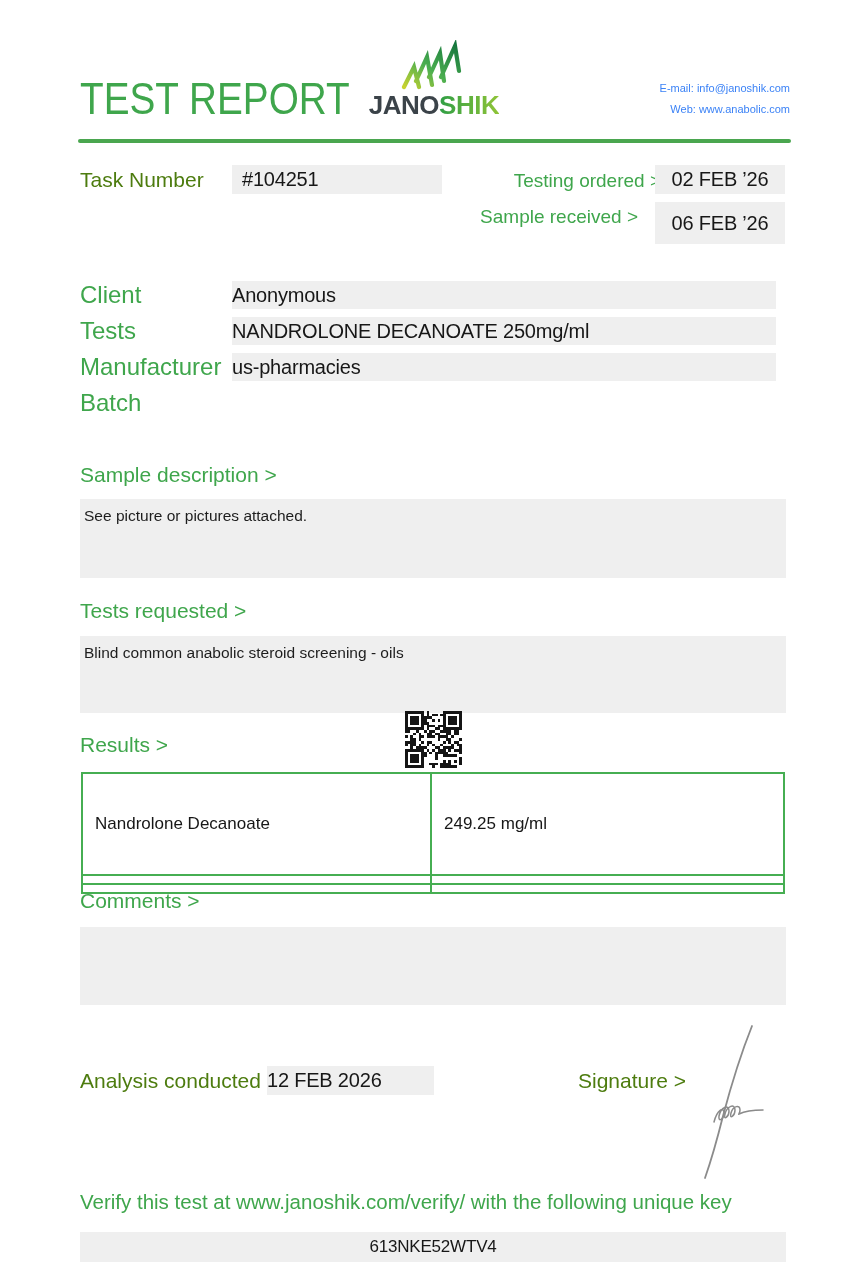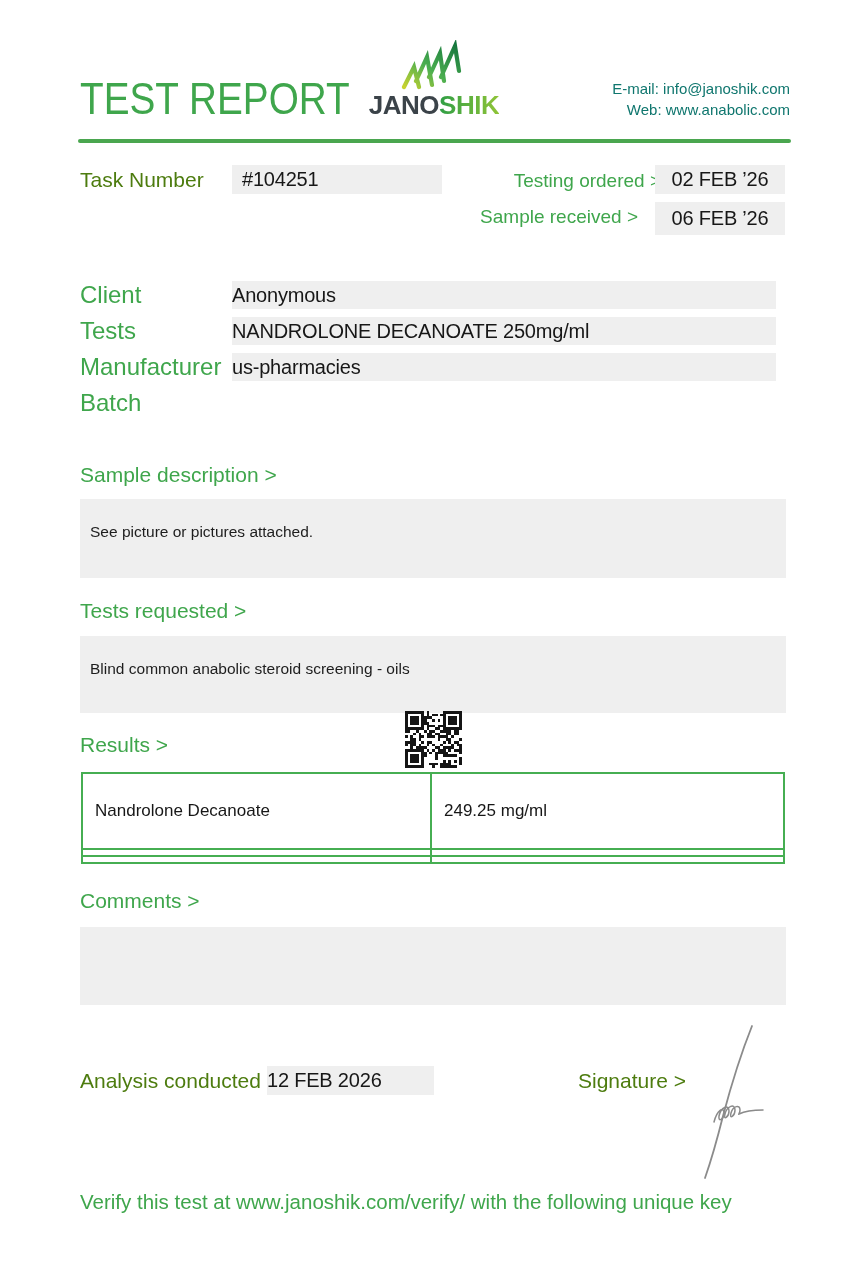--- a/index.html
+++ b/index.html
@@ -18,48 +18,48 @@
     left:366px;top:90px;width:136px;text-align:center;font-size:26px;font-weight:700;
     letter-spacing:-0.5px;white-space:nowrap;
   }
   .wm-dark{color:#3b4349;}
   .wm-green{
     color:#3fa64c;
     background:linear-gradient(90deg,#2f9e45,#8fc437);
     -webkit-background-clip:text;background-clip:text;margin-top:28px;-webkit-text-fill-color:transparent;
   }
   .contact{
-    right:77px;top:78px;text-align:right;font-size:15px;line-height:21px;color:#0f766e;
+    right:77px;top:78px;text-align:right;font-size:11px;line-height:21px;color:#3b82f6;
     white-space:nowrap;
   }
   .hr{left:78px;top:139px;width:713px;height:4px;background:#4aa64f;border-radius:2px;}
 
   .label-lg{font-size:21px;color:#4d7c0f;white-space:nowrap;}
   .label-md{font-size:19px;color:#3fa64c;white-space:nowrap;}
   .valbox{
     background:#efefef;color:#171717;font-size:20px;letter-spacing:-0.2px;
     display:flex;align-items:center;white-space:nowrap;
   }
   .task-label{left:80px;top:168px;}
   .task-box{left:232px;top:165px;width:200px;height:29px;padding-left:10px;}
   .ord-label{left:483px;width:178px;top:170px;text-align:right;}
   .ord-box{left:655px;top:165px;width:130px;height:29px;justify-content:center;}
   .rec-label{left:460px;width:178px;top:206px;text-align:right;}
-  .rec-box{left:655px;top:202px;width:130px;height:33px;justify-content:center;}
+  .rec-box{left:655px;top:202px;width:130px;height:42px;justify-content:center;}
 
   .info-label{left:80px;font-size:24px;color:#3fa64c;white-space:nowrap;line-height:28px;}
   .info-box{left:232px;width:544px;height:28px;}
 
   .section-head{left:80px;font-size:21px;color:#3fa64c;white-space:nowrap;}
   .graybox{left:80px;width:706px;background:#efefef;color:#1d1d1d;font-size:15.5px;}
-  .graybox .inner{padding:8px 10px;margin-top:16px;}
+  .graybox .inner{padding:8px 4px;}
 
   .qr{left:405px;top:711px;width:57px;height:57px;}
   .results-table{
-    left:81px;top:772px;width:704px;height:92px;border-collapse:collapse;table-layout:fixed;
+    left:81px;top:772px;width:704px;height:122px;border-collapse:collapse;table-layout:fixed;
   }
   .results-table td{
     border:2px solid #46ae52;font-size:17px;color:#171717;padding:0 0 0 12px;
     white-space:nowrap;overflow:hidden;
   }
   .results-table col.c1{width:349px;}
 
   .analysis-label{left:80px;top:1069px;}
   .analysis-box{left:267px;top:1066px;width:167px;height:29px;}
   .sig-label{left:578px;top:1069px;}
@@ -413,14 +413,15 @@
 
   <div class="abs label-lg sig-label">Signature &gt;</div>
   <div class="abs sig-svg">
     <svg width="84" height="168" viewBox="0 0 84 168" fill="none" xmlns="http://www.w3.org/2000/svg">
       <path d="M62 6 C54 26 42 62 33 96 C29 112 22 138 15 158" stroke="#8b8b8b" stroke-width="1.8" fill="none" stroke-linecap="round"></path>
       <path d="M24 102 C27 90 34 86 34 93 C34 99 28 103 29 96 C31 87 39 84 39 91 C39 97 33 101 35 94 C37 86 45 83 45 90 C45 96 39 100 41 93 C43 86 50 84 50 90 C50 93 48 95 49 94 C55 91 64 90 73 90" stroke="#8b8b8b" stroke-width="1.5" fill="none" stroke-linecap="round"></path>
     </svg>
   </div>
 
   <div class="abs verify-line">Verify this test at www.janoshik.com/verify/ with the following unique key</div>
+  <div class="abs valbox key-box">613NKE52WTV4</div>
 
 </div>
 
 </body></html>

